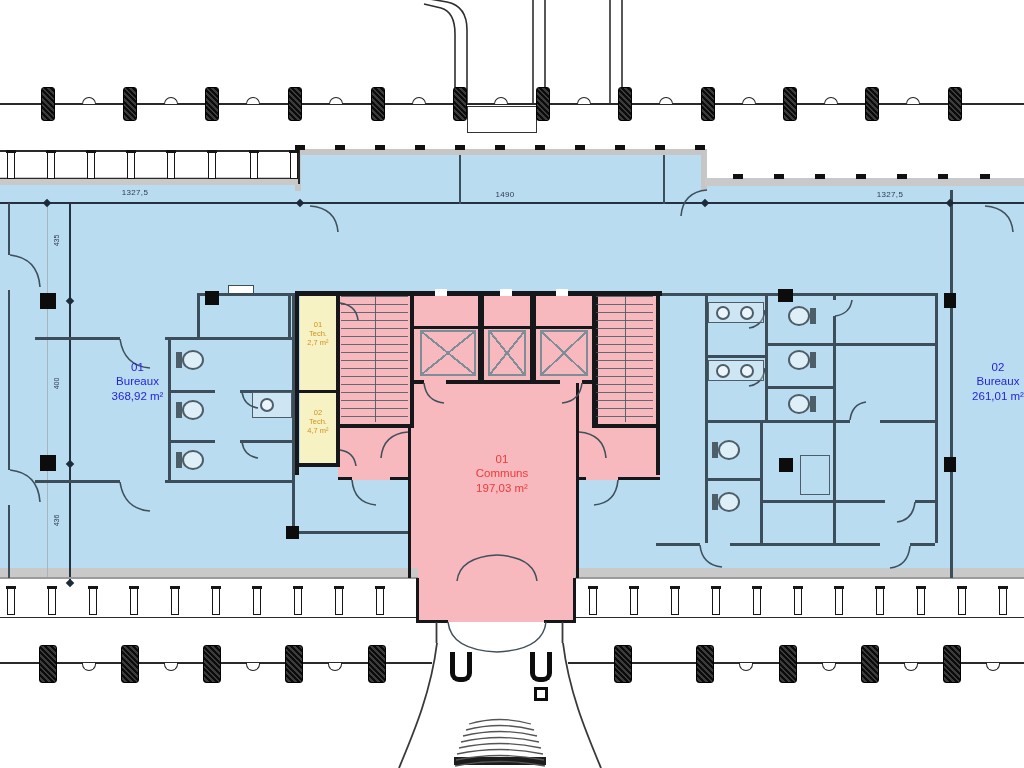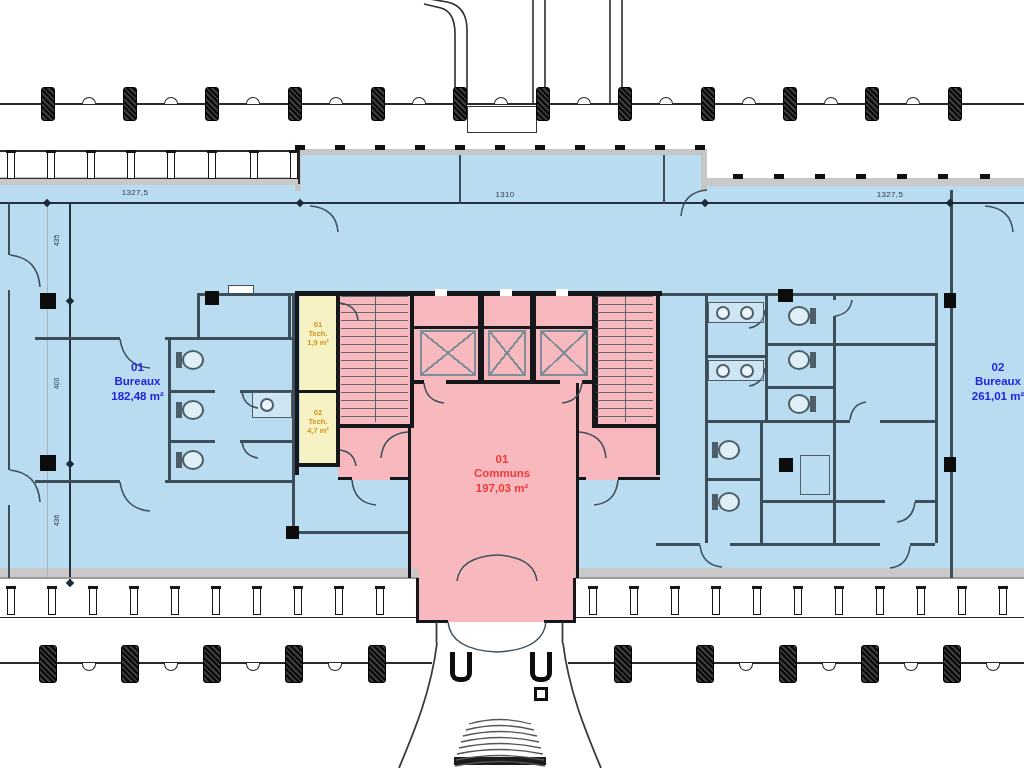--- a/index.html
+++ b/index.html
@@ -2,21 +2,21 @@
 <html><head>
 <meta charset="utf-8">
 <style>
   html,body{margin:0;padding:0;background:#fff;}
   body{width:1024px;height:768px;overflow:hidden;font-family:"Liberation Sans",sans-serif;}
   #plan{position:absolute;left:0;top:0;width:1024px;height:768px;overflow:hidden;}
   .fill{position:absolute;}
   .ln{position:absolute;background:#2a2a2a;}
   .w{position:absolute;background:#3c4e59;}
   .wb{position:absolute;background:#15171a;}
-  .lbl{position:absolute;text-align:center;font-weight:bold;}
+  .lbl{position:absolute;text-align:center;font-weight:normal;}
   .dim{position:absolute;color:#2e3b4e;font-size:8px;text-align:center;letter-spacing:.3px;}
   .vdim{position:absolute;color:#2e3b4e;font-size:7px;text-align:center;transform:rotate(-90deg);transform-origin:center;width:30px;height:9px;}
   .colh{position:absolute;background:repeating-linear-gradient(45deg,#0b0b0b 0 2px,#3c3c3c 2px 4px);border:1.5px solid #000;border-radius:3px;box-sizing:border-box;}
   .mul{position:absolute;width:8px;height:27px;background:#fff;border:1.5px solid #161616;box-sizing:border-box;}
   .mul::before{content:"";position:absolute;left:-2.5px;top:-3.5px;width:10px;height:3.5px;background:#161616;}
   .bumpT{position:absolute;width:14px;height:7px;background:#fff;border:1.5px solid #222;border-bottom:none;border-radius:7px 7px 0 0;box-sizing:border-box;}
   .bumpB{position:absolute;width:14px;height:8px;background:#fff;border:1.5px solid #222;border-top:none;border-radius:0 0 7px 7px;box-sizing:border-box;}
   .dash{position:absolute;width:10px;height:5px;background:#111;}
   .sq{position:absolute;background:#0c0c0c;}
   .xbox{position:absolute;border:2px solid #7e8e98;box-sizing:border-box;background-image:linear-gradient(to top right,transparent calc(50% - 1px),#7e8e98 calc(50% - 1px) calc(50% + 1px),transparent calc(50% + 1px)),linear-gradient(to bottom right,transparent calc(50% - 1px),#7e8e98 calc(50% - 1px) calc(50% + 1px),transparent calc(50% + 1px));}
@@ -229,45 +229,45 @@
         <path d="M457,754 Q500,745 543,754"></path>
         <path d="M456,760 Q500,751 544,760"></path>
         <path d="M455,766 Q500,757 545,766"></path>
       </g>
     </g>
   </svg>
 
   <div class="lbl" style="left:80px;top:360px;width:115px;color:#2323e0;font-size:11.5px;line-height:1.25;">
     <div>01</div>
     <div>Bureaux</div>
-    <div>182,48 m²</div>
+    <div>368,92 m²</div>
   </div>
   <div class="lbl" style="left:948px;top:360px;width:100px;color:#2323e0;font-size:11.5px;line-height:1.25;">
     <div>02</div>
     <div>Bureaux</div>
     <div>261,01 m²</div>
   </div>
   <div class="lbl" style="left:438px;top:452px;width:128px;color:#ee3a3a;font-size:11.5px;line-height:1.25;">
     <div>01</div>
     <div>Communs</div>
     <div>197,03 m²</div>
   </div>
   <div class="lbl" style="left:294px;top:320px;width:48px;color:#d2921a;font-size:7.5px;line-height:1.2;">
     <div>01</div>
     <div>Tech.</div>
-    <div>1,9 m²</div>
+    <div>2,7 m²</div>
   </div>
   <div class="lbl" style="left:294px;top:408px;width:48px;color:#d2921a;font-size:7.5px;line-height:1.2;">
     <div>02</div>
     <div>Tech.</div>
     <div>4,7 m²</div>
   </div>
 
   <div class="dim" style="left:95px;top:188px;width:80px;">1327,5</div>
-  <div class="dim" style="left:465px;top:190px;width:80px;">1310</div>
+  <div class="dim" style="left:465px;top:190px;width:80px;">1490</div>
   <div class="dim" style="left:850px;top:190px;width:80px;">1327,5</div>
   <div class="vdim" style="left:42px;top:236px;">435</div>
   <div class="vdim" style="left:42px;top:379px;">400</div>
   <div class="vdim" style="left:42px;top:516px;">436</div>
 
 <div class="colh" style="left:41px;top:87px;width:14px;height:34px;"></div>
     <div class="colh" style="left:123px;top:87px;width:14px;height:34px;"></div>
     <div class="colh" style="left:205px;top:87px;width:14px;height:34px;"></div>
     <div class="colh" style="left:288px;top:87px;width:14px;height:34px;"></div>
     <div class="colh" style="left:371px;top:87px;width:14px;height:34px;"></div>

